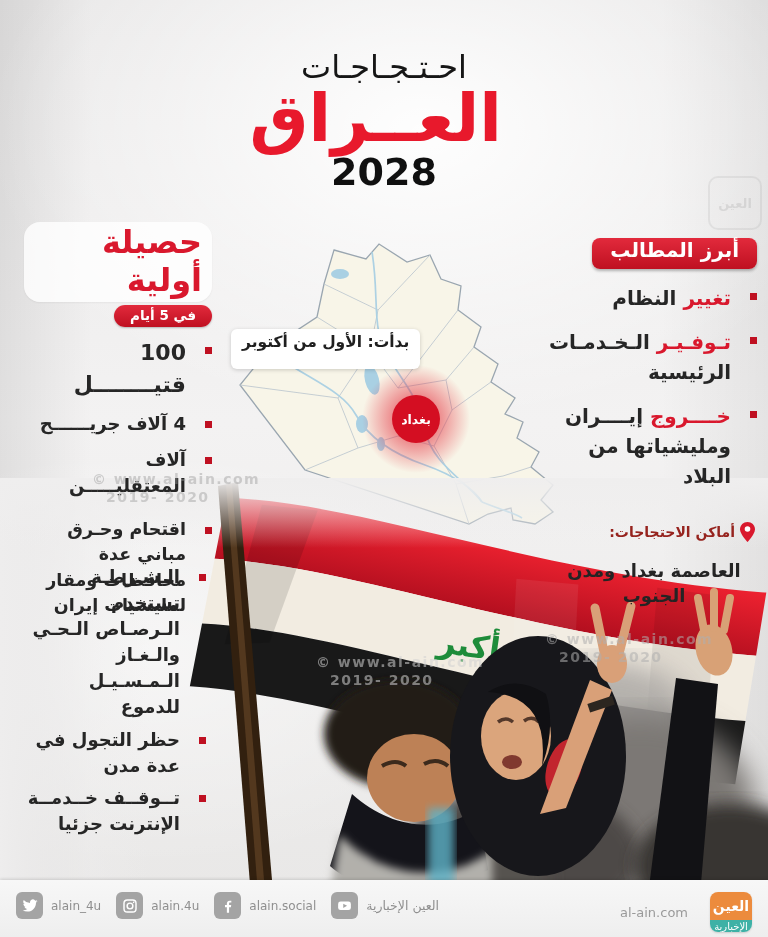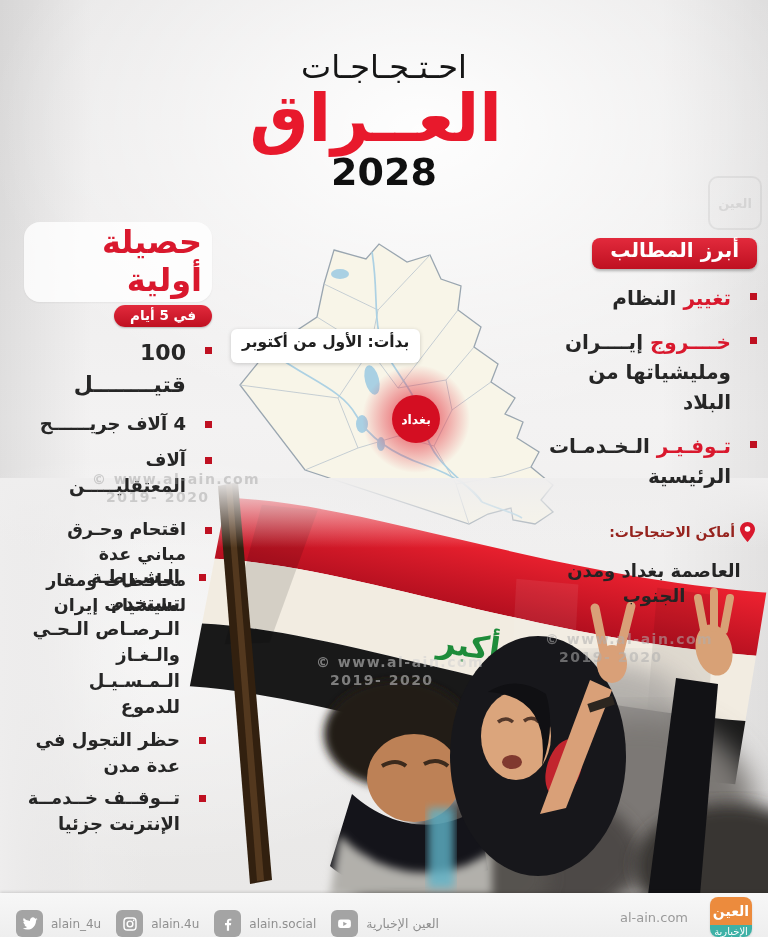--- a/index.html
+++ b/index.html
@@ -44,41 +44,41 @@
   .demands .bullet-item{margin-top:14px;font-size:20px;line-height:1.5;}
 
   .locations{top:522px;right:13px;width:202px;z-index:6;}
   .loc-head{display:flex;align-items:center;justify-content:flex-start;gap:5px;
     color:var(--darkred);font-size:14px;font-weight:bold;}
   .loc-text{margin-top:16px;font-size:18px;font-weight:bold;color:#242424;line-height:1.4;text-align:center;}
 
   
   .map-wrap{position:absolute;left:220px;top:240px;width:344px;height:334px;z-index:1;}
   .start-label{position:absolute;left:231px;top:329px;z-index:3;background:#fff;border-radius:6px;
-    padding:4px 11px 12px;font-size:15.5px;font-weight:bold;color:#1f1f1f;direction:rtl;
+    padding:4px 11px 18px;font-size:15.5px;font-weight:bold;color:#1f1f1f;direction:rtl;
     box-shadow:0 1px 4px rgba(0,0,0,.18);}
 
   
   .wm{position:absolute;direction:ltr;text-align:left;font-size:14px;font-weight:bold;
     letter-spacing:1.5px;line-height:1.3;color:rgba(150,150,150,.42);z-index:6;}
   .wm-1{left:92px;top:470px;}
   .wm-2{left:316px;top:653px;color:rgba(210,210,210,.55);}
   .wm-3{left:545px;top:630px;color:rgba(175,175,175,.55);}
   .wm .l2{padding-left:14px;}
   .wm-logo{position:absolute;top:176px;right:6px;width:50px;height:50px;border:2px solid #8a8a8a;
     border-radius:10px;opacity:.13;z-index:2;display:flex;align-items:center;justify-content:center;
     font-size:13px;font-weight:bold;color:#555;direction:rtl;}
 
   
   .photo{position:absolute;left:0;top:478px;width:768px;height:417px;z-index:4;}
 
   
-  .footer{position:absolute;left:0;bottom:0;width:768px;height:44px;z-index:10;
+  .footer{position:absolute;left:0;bottom:0;width:768px;height:57px;z-index:10;
     background:linear-gradient(180deg,#f7f7f7,#eeeeee);box-shadow:0 -1px 3px rgba(0,0,0,.14);
-    display:flex;align-items:flex-end;padding:0 16px;box-sizing:border-box;}
+    display:flex;align-items:flex-start;padding:12px 16px;box-sizing:border-box;}
   .social-row{display:flex;align-items:center;gap:15px;}
   .social{display:flex;align-items:center;gap:8px;cursor:pointer;}
   .social-icon{width:27px;height:27px;border-radius:6px;background:#a4a4a4;display:flex;
     align-items:center;justify-content:center;}
   .social-label{font-size:12px;color:#8f8f8f;}
   .social-label.ar{font-size:12.5px;direction:rtl;}
   .footer-right{margin-left:auto;display:flex;align-items:center;gap:22px;}
   .site{font-size:13px;color:#9a9a9a;}
   .brand-logo{width:42px;height:40px;border-radius:8px;overflow:hidden;display:flex;flex-direction:column;
     box-shadow:0 1px 2px rgba(0,0,0,.15);cursor:pointer;}
@@ -163,25 +163,25 @@
   </div>
 
   <div class="col demands">
     <span class="demands-pill">أبرز المطالب</span>
     <div class="bullet-item">
       <span class="bullet-sq"></span>
       <span><span class="hl">تغيير</span> <span>النظام</span></span>
     </div>
     <div class="bullet-item">
       <span class="bullet-sq"></span>
+      <span><span class="hl">تـوفـيـر</span> <span>الـخـدمـات الرئيسية</span></span>
+    </div>
+    <div class="bullet-item">
+      <span class="bullet-sq"></span>
       <span><span class="hl">خــــروج</span> <span>إيــــران ومليشياتها من البلاد</span></span>
-    </div>
-    <div class="bullet-item">
-      <span class="bullet-sq"></span>
-      <span><span class="hl">تـوفـيـر</span> <span>الـخـدمـات الرئيسية</span></span>
     </div>
   </div>
 
   <div class="col locations">
     <div class="loc-head">
       <svg width="15" height="20" viewBox="0 0 15 20">
         <path d="M7.5,0 C11.6,0 15,3.2 15,7.2 C15,12 7.5,20 7.5,20 C7.5,20 0,12 0,7.2 C0,3.2 3.4,0 7.5,0 Z" fill="#d9182d"></path>
         <circle cx="7.5" cy="7" r="2.8" fill="#ffffff"></circle>
       </svg>
       <span>أماكن الاحتجاجات:</span>

